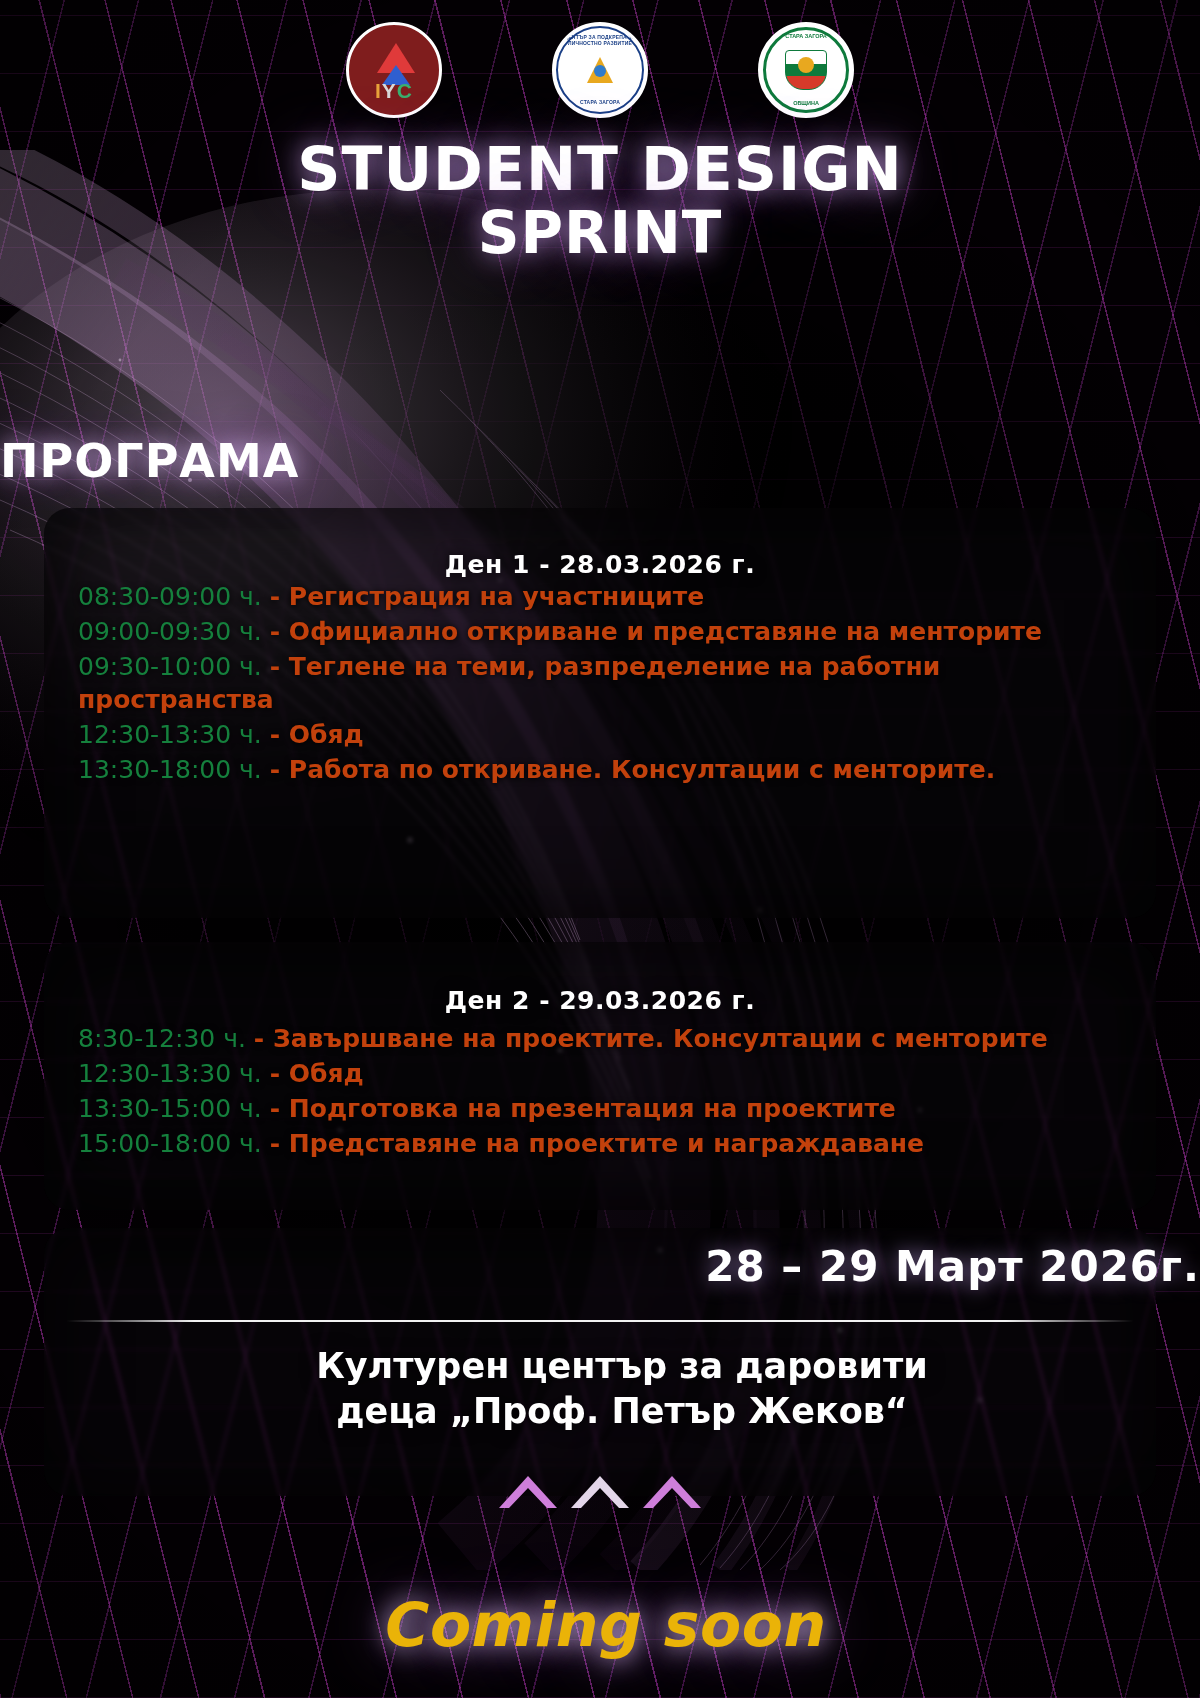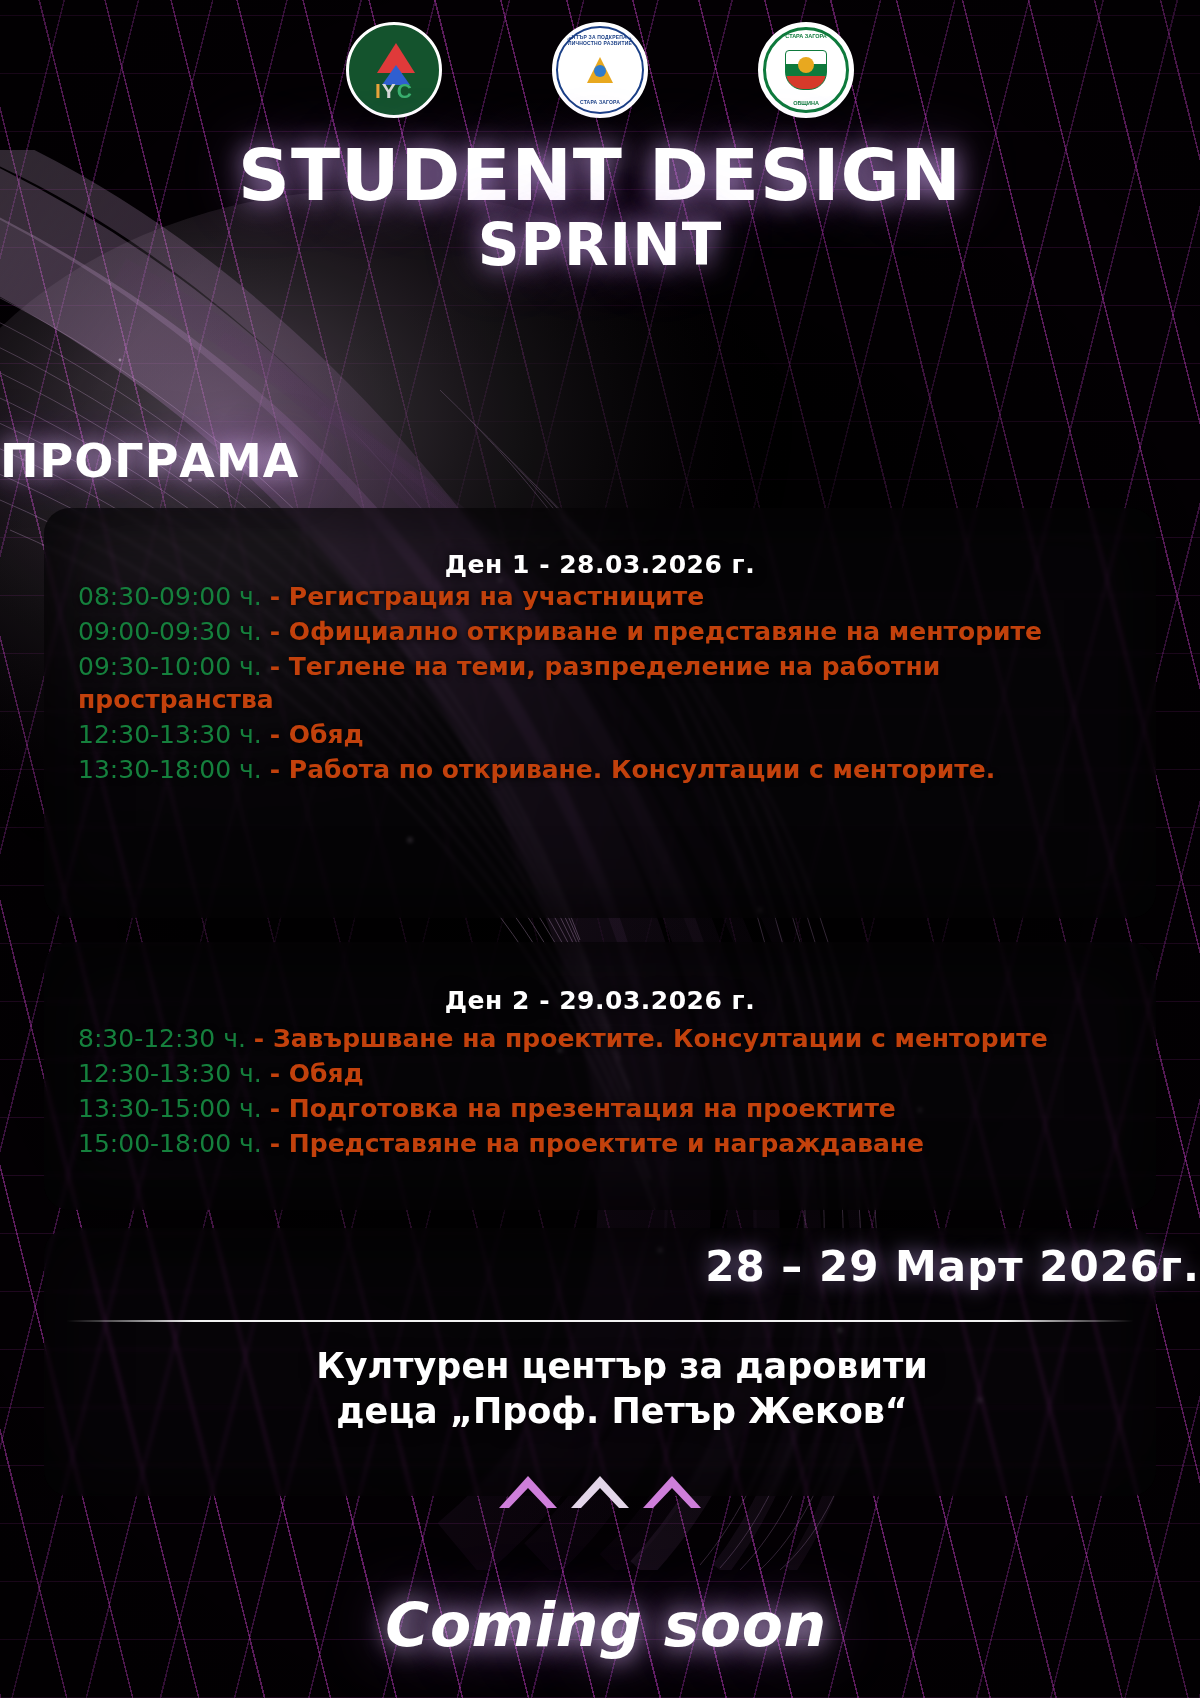--- a/index.html
+++ b/index.html
@@ -69,21 +69,21 @@
     width: 96px;
     height: 96px;
     border-radius: 50%;
     position: relative;
     display: flex;
     align-items: center;
     justify-content: center;
     overflow: hidden;
   }
   .logo-iyc {
-    background: #14532d;
+    background: #7f1d1d;
     border: 3px solid #ffffff;
   }
   .logo-iyc .iyc-inner {
     position: relative;
     width: 74px; height: 62px;
     display: flex; align-items: center; justify-content: center;
   }
   .iyc-tri {
     position: absolute;
     left: 20px; top: 4px;
@@ -196,21 +196,21 @@
     top: 140px;
     left: 0;
     width: 100%;
     text-align: center;
     z-index: 6;
   }
   .title-line {
     font-family: "DejaVu Sans", sans-serif;
     font-weight: 700;
     color: #fff;
-    font-size: 72px;
+    font-size: 60px;
     line-height: 0.98;
     letter-spacing: 1px;
     text-shadow: 0 0 26px rgba(220,180,255,0.75), 0 0 60px rgba(180,90,220,0.45);
   }
   .title-line.second { font-size: 58px; margin-top: 6px; }
 
   
   .program-heading {
     position: absolute;
     top: 434px;
@@ -328,21 +328,21 @@
   .coming {
     position: absolute;
     z-index: 7;
     bottom: 38px;
     left: 0; width: 100%;
     text-align: center;
     font-family: "DejaVu Sans", sans-serif;
     font-weight: 700;
     font-style: italic;
     font-size: 60px;
-    color: #ffffff;
+    color: #eab308;
     letter-spacing: 0.5px;
     text-shadow: 0 0 26px rgba(230,200,255,0.9), 0 0 60px rgba(180,100,230,0.6);
     padding-left: 12px;
   }
 </style>
 </head>
 <body>
 
 <div class="poster">
 

